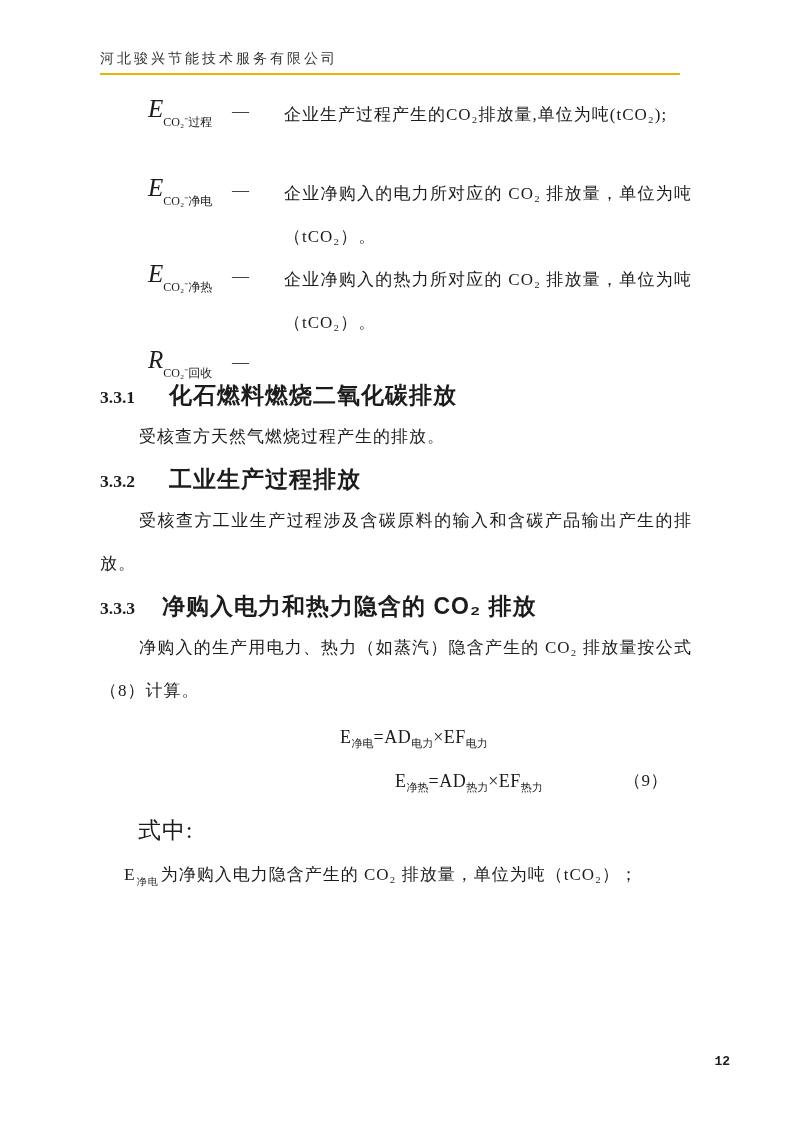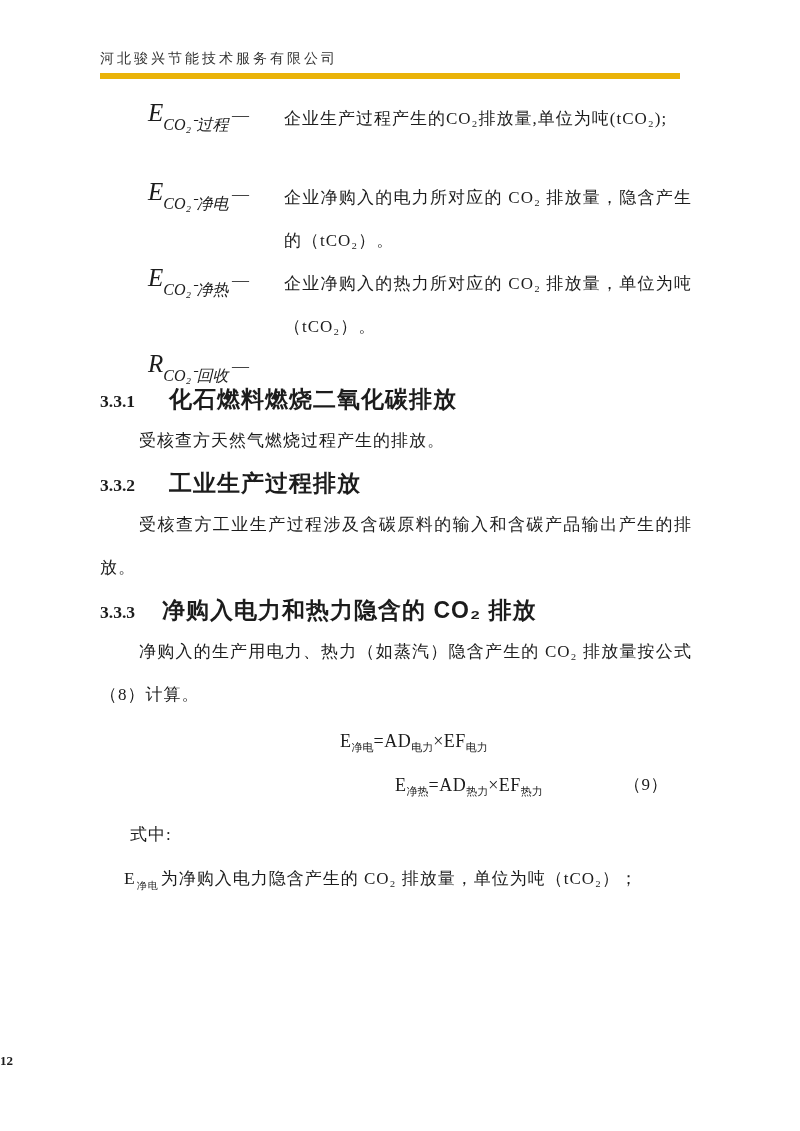--- a/index.html
+++ b/index.html
@@ -4,32 +4,32 @@
 <style>
   * { margin:0; padding:0; box-sizing:border-box; }
   html,body { background:#ffffff; }
   body {
     width:800px; height:1131px; overflow:hidden; position:relative;
     font-family:"Liberation Serif", serif;
     color:#1c1c1c;
   }
   .page-header {
     margin:50px 0 0 100px; width:580px;
-    border-bottom:6px solid #eab308; padding-bottom:5px;
+    border-bottom:2px solid #eab308; padding-bottom:5px;
     font-size:14px; letter-spacing:3px; color:#333;
   }
   .content { margin-left:100px; width:592px; }
 
   
   .defs { margin-top:18px; }
   .def-item { display:flex; align-items:flex-start; margin-left:48px; }
   .def-item.gap-after { margin-bottom:36px; }
   .def-term { width:84px; flex:0 0 84px; padding-top:2px; }
   .sym { font-size:25px; font-style:italic; font-family:"Liberation Serif", serif; }
-  .tsub { font-size:16px; font-style:italic; position:relative; top:9px; letter-spacing:0; }
+  .tsub { font-size:12px; position:relative; top:9px; letter-spacing:0; }
   .def-dash { width:52px; flex:0 0 52px; font-size:17px; padding-top:8px; }
   .def-text {
     flex:1; font-size:17px; line-height:43px; letter-spacing:1px;
     text-align:justify;
   }
 
   
   .sec-h { margin-top:7px; line-height:28px; white-space:nowrap; }
   .sec-h .num { font-family:"Liberation Serif", serif; font-weight:bold; font-size:17.5px; margin-right:14px;margin-top:8px; }
   .sec-h.tight .num { margin-right:7px; }
@@ -39,47 +39,47 @@
     text-align:justify; text-indent:2.3em; margin-top:3px;
   }
 
   
   .formula { font-family:"Liberation Serif", serif; font-size:18px; line-height:42px; letter-spacing:0.5px; }
   .formula.l1 { margin-left:240px; margin-top:4px; }
   .formula.l2 { margin-left:295px; }
   .fsub { font-size:11px; position:relative; top:4px; letter-spacing:0; }
   .eq-num { float:right; margin-right:24px; font-size:17px; }
 
-  .where-label { font-size:17px; letter-spacing:1px; margin:6px 0 0 30px; line-height:42px; }
+  .where-label { font-size:23px; letter-spacing:1px; margin:6px 0 0 38px; line-height:42px; }
   .where-line { font-size:17px; letter-spacing:1px; margin-left:24px; line-height:44px; }
   .wsym { font-family:"Liberation Serif", serif; font-size:17.5px; }
   .wsub { font-size:10px; position:relative; top:5px; margin:0 2px 0 1px; }
 
-  .page-footer { position:absolute; bottom:62px; left:0; width:730px; text-align:left;
-    font-size:13px; font-weight:bold; font-family:Liberation Serif, serif; }
+  .page-footer { position:absolute; bottom:62px; left:0; width:730px; text-align:right;
+    font-size:13px; font-weight:bold; font-family:Liberation Mono, monospace; }
 </style>
 </head>
 <body>
 
 <div class="page-header">河北骏兴节能技术服务有限公司</div>
 
 <div class="content">
 
   <div class="defs">
 
     <div class="def-item gap-after">
       <span class="def-term"><span class="sym">E</span><span class="tsub">CO₂⁻过程</span></span>
       <span class="def-dash">—</span>
       <span class="def-text">企业生产过程产生的CO₂排放量,单位为吨(tCO₂);</span>
     </div>
 
     <div class="def-item">
       <span class="def-term"><span class="sym">E</span><span class="tsub">CO₂⁻净电</span></span>
       <span class="def-dash">—</span>
-      <span class="def-text">企业净购入的电力所对应的 CO₂ 排放量，隐含产生的（tCO₂）。</span>
+      <span class="def-text">企业净购入的电力所对应的 CO₂ 排放量，单位为吨（tCO₂）。</span>
     </div>
 
     <div class="def-item">
       <span class="def-term"><span class="sym">E</span><span class="tsub">CO₂⁻净热</span></span>
       <span class="def-dash">—</span>
       <span class="def-text">企业净购入的热力所对应的 CO₂ 排放量，单位为吨（tCO₂）。</span>
     </div>
 
     <div class="def-item">
       <span class="def-term"><span class="sym">R</span><span class="tsub">CO₂⁻回收</span></span>

